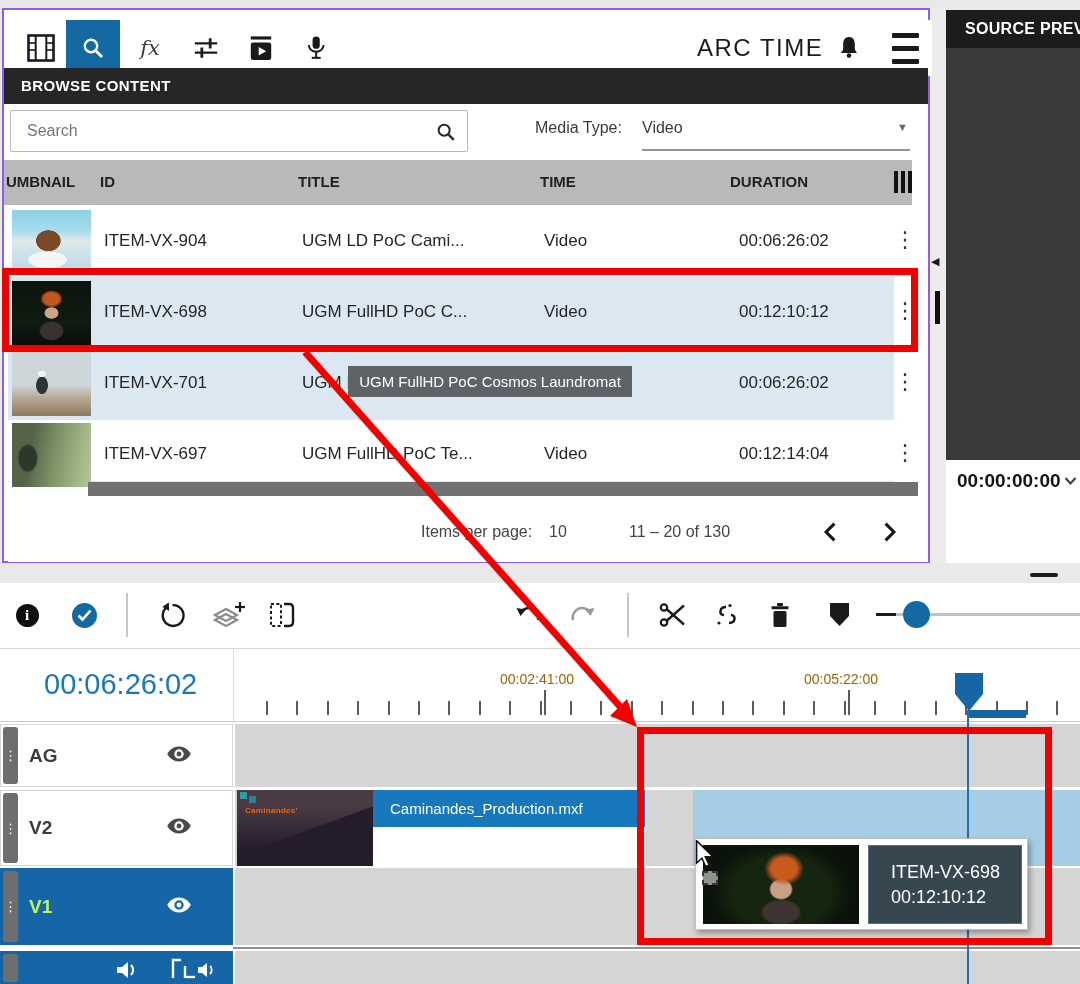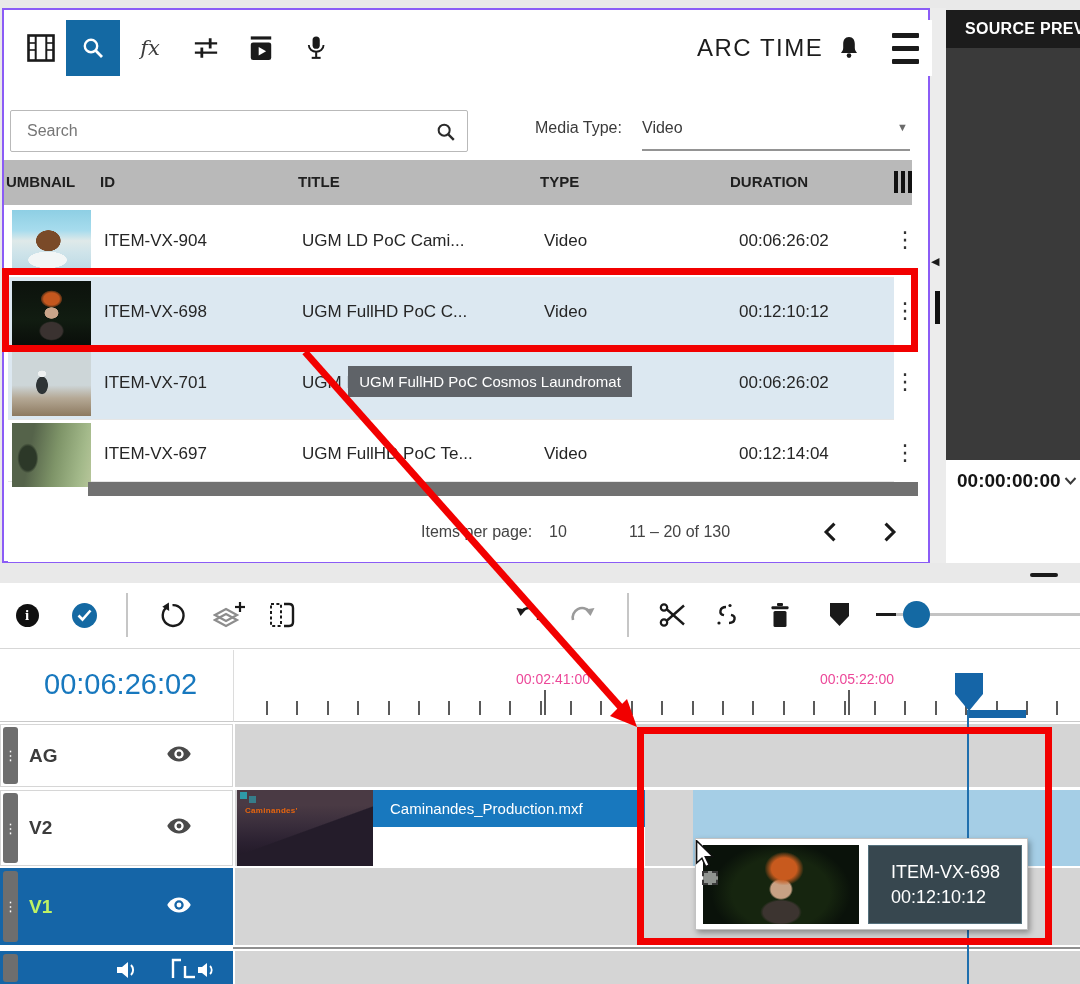--- a/index.html
+++ b/index.html
@@ -88,21 +88,21 @@
   .zoom-minus{position:absolute;left:876px;top:30px;width:20px;height:3px;background:#1a1a1a;}
   .zoom-track{position:absolute;left:896px;top:30px;width:184px;height:3px;background:#c3c3c3;}
   .zoom-knob{position:absolute;left:903px;top:18px;width:27px;height:27px;border-radius:50%;background:#1469a3;}
 
   .tc-box{left:0;top:650px;width:234px;height:72px;background:#fff;border-right:1px solid #dcdcdc;
     border-bottom:1px solid #c9c9c9;z-index:3;}
   .tc-box span{position:absolute;left:44px;top:18px;font-size:29px;color:#1778be;}
   .ruler{left:234px;top:650px;width:846px;height:72px;background:#fff;border-bottom:1px solid #c9c9c9;z-index:3;}
   .ruler-ticks{position:absolute;left:32px;right:0;bottom:6px;height:14px;
     background:repeating-linear-gradient(90deg,#5a5a5a 0 2px,transparent 2px 30.4px);}
-  .ruler-label{position:absolute;top:21px;width:90px;text-align:right;font-size:14px;color:#ec4899;}
+  .ruler-label{position:absolute;top:21px;width:90px;text-align:left;font-size:14px;color:#a16207;}
   .long-tick{position:absolute;bottom:6px;width:2px;height:25px;background:#5a5a5a;}
   .playhead-flag{left:955px;top:673px;width:28px;height:38px;background:#1565a7;z-index:7;
     clip-path:polygon(0 0,100% 0,100% 55%,50% 100%,0 55%);}
   .playhead-bar{left:969px;top:710px;width:57px;height:8px;background:#1565a7;z-index:7;}
   .playhead-line{left:967px;top:710px;width:2px;height:274px;background:#1f6fae;z-index:8;}
 
   .track-header{left:0;width:233px;background:#fff;border:1px solid #d6d6d6;z-index:4;}
   .track-header.blue{background:#1565a7;border-color:#1565a7;}
   .tk-handle{position:absolute;left:2px;top:2px;bottom:2px;width:15px;background:#6e6e6e;border-radius:3px;
     color:#fff;display:flex;align-items:center;justify-content:center;font-size:13px;letter-spacing:0;}
@@ -197,40 +197,41 @@
             <circle cx="12" cy="20.6" r="2.3" fill="#1a1a1a"></circle>
           </svg>
       </div>
       <div class="tb-icon hamburger" style="left:880px;width:34px;flex-direction:column;">
           <span></span>
           <span></span>
           <span></span>
         </div>
     </div>
 
+    <div class="abs browse-header" style="left:0;top:58px;width:924px;">BROWSE CONTENT</div>
 
     <div class="abs search-field" style="left:6px;top:100px;">
       <input type="text" placeholder="Search" style="">
       <span class="sf-icon">
         <svg width="22" height="22" viewBox="0 0 24 24">
             <circle cx="10" cy="10" r="6" fill="none" stroke="#2a2a2a" stroke-width="2.2"></circle>
             <line x1="14.5" y1="14.5" x2="20.5" y2="20.5" stroke="#2a2a2a" stroke-width="2.6"></line>
           </svg>
       </span>
     </div>
     <span class="abs media-type-label" style="left:531px;top:109px;">Media Type:</span>
     <span class="abs media-type-value" style="left:638px;top:109px;">Video</span>
     <div class="abs media-underline" style="left:638px;top:139px;"></div>
     <span class="abs media-arrow" style="left:893px;top:111px;">▼</span>
 
     <div class="abs t-head" style="left:0;top:150px;">
       <span class="col" style="left:2px;">UMBNAIL</span>
       <span class="col" style="left:96px;">ID</span>
       <span class="col" style="left:294px;">TITLE</span>
-      <span class="col" style="left:536px;">TYPE</span>
+      <span class="col" style="left:536px;">TIME</span>
       <span class="col" style="left:726px;">DURATION</span>
       <span class="cols-icon">
           <i></i>
           <i></i>
           <i></i>
         </span>
     </div>
 
     <div class="abs t-row" style="top:197px;">
       <div class="thumb thumb699"></div>

